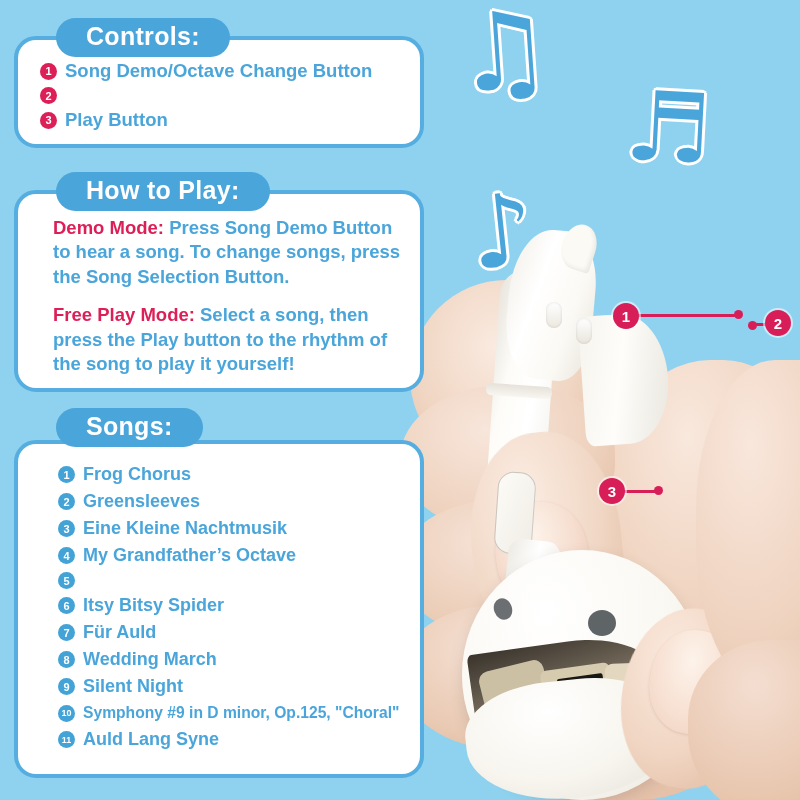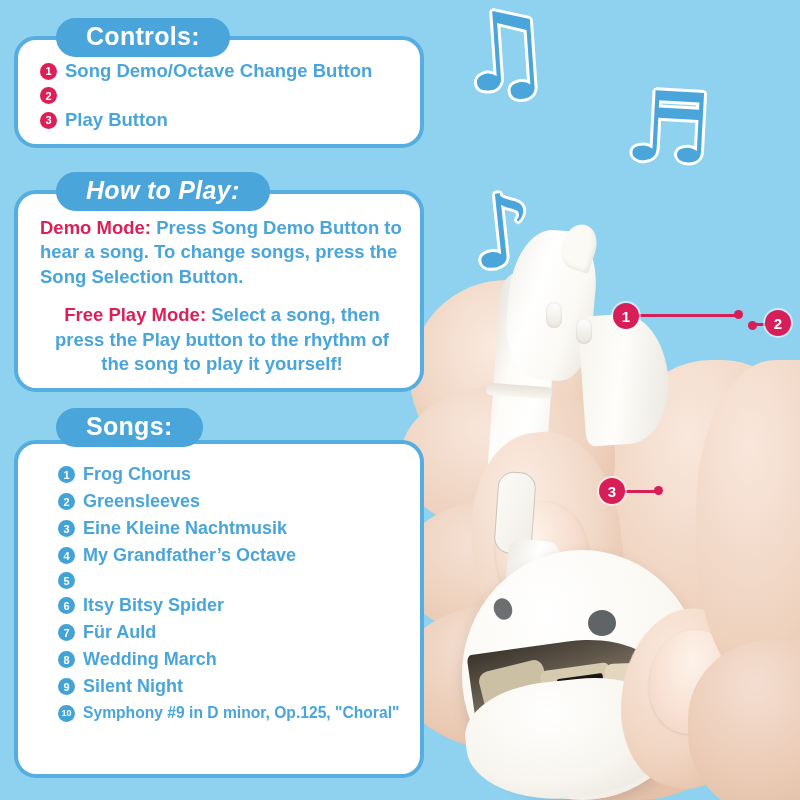--- a/index.html
+++ b/index.html
@@ -124,23 +124,23 @@
     font-weight: bold;
     white-space: nowrap;
   }
 
   
   .para {
     color: #4aa5da;
     font-size: 18.5px;
     font-weight: bold;
     line-height: 1.32;
-    margin: 0 0 14px 0;
-  }
-  .para:last-child { margin-bottom: 0; text-align: center; }
+    margin: 0 0 14px 13px;
+  }
+  .para:last-child { margin-bottom: 0; }
   .mode { color: #dd1f57; }
 
   
   .song-row {
     display: flex; align-items: center;
     margin: 0 0 6px 0;
   }
   .song-label {
     color: #4aa5da;
     font-size: 18px;
@@ -300,21 +300,21 @@
   <div class="card" style="left:14px; top:190px; width:410px; height:202px;">
     <div class="card-inner" style="padding-top:22px;">
       <p class="para">
         <span class="mode">Demo Mode:</span><span> Press Song Demo Button to hear a song. To change songs, press the Song Selection Button.</span>
       </p>
       <p class="para">
         <span class="mode">Free Play Mode:</span><span> Select a song, then press the Play button to the rhythm of the song to play it yourself!</span>
       </p>
     </div>
   </div>
-  <div class="pill" style="left:56px; top:172px;font-style:italic;">How to Play:</div>
+  <div class="pill" style="left:56px; top:172px;">How to Play:</div>
 
   <div class="card" style="left:14px; top:440px; width:410px; height:338px;">
     <div class="card-inner" style="padding-top:20px; padding-left:40px;">
       <div class="song-row">
         <span class="num blue">1</span>
         <span class="song-label">Frog Chorus</span>
       </div>
       <div class="song-row">
         <span class="num blue">2</span>
         <span class="song-label">Greensleeves</span>
@@ -342,18 +342,22 @@
         <span class="num blue">8</span>
         <span class="song-label">Wedding March</span>
       </div>
       <div class="song-row">
         <span class="num blue">9</span>
         <span class="song-label">Silent Night</span>
       </div>
       <div class="song-row">
         <span class="num blue" style="font-size:9px;">10</span>
         <span class="song-label condensed">Symphony #9 in D minor, Op.125, "Choral"</span>
+      </div>
+      <div class="song-row">
+        <span class="num blue" style="font-size:9px;">11</span>
+        <span class="song-label">Auld Lang Syne</span>
       </div>
     </div>
   </div>
   <div class="pill" style="left:56px; top:408px;">Songs:</div>
 
 </div>
 
 </body></html>

